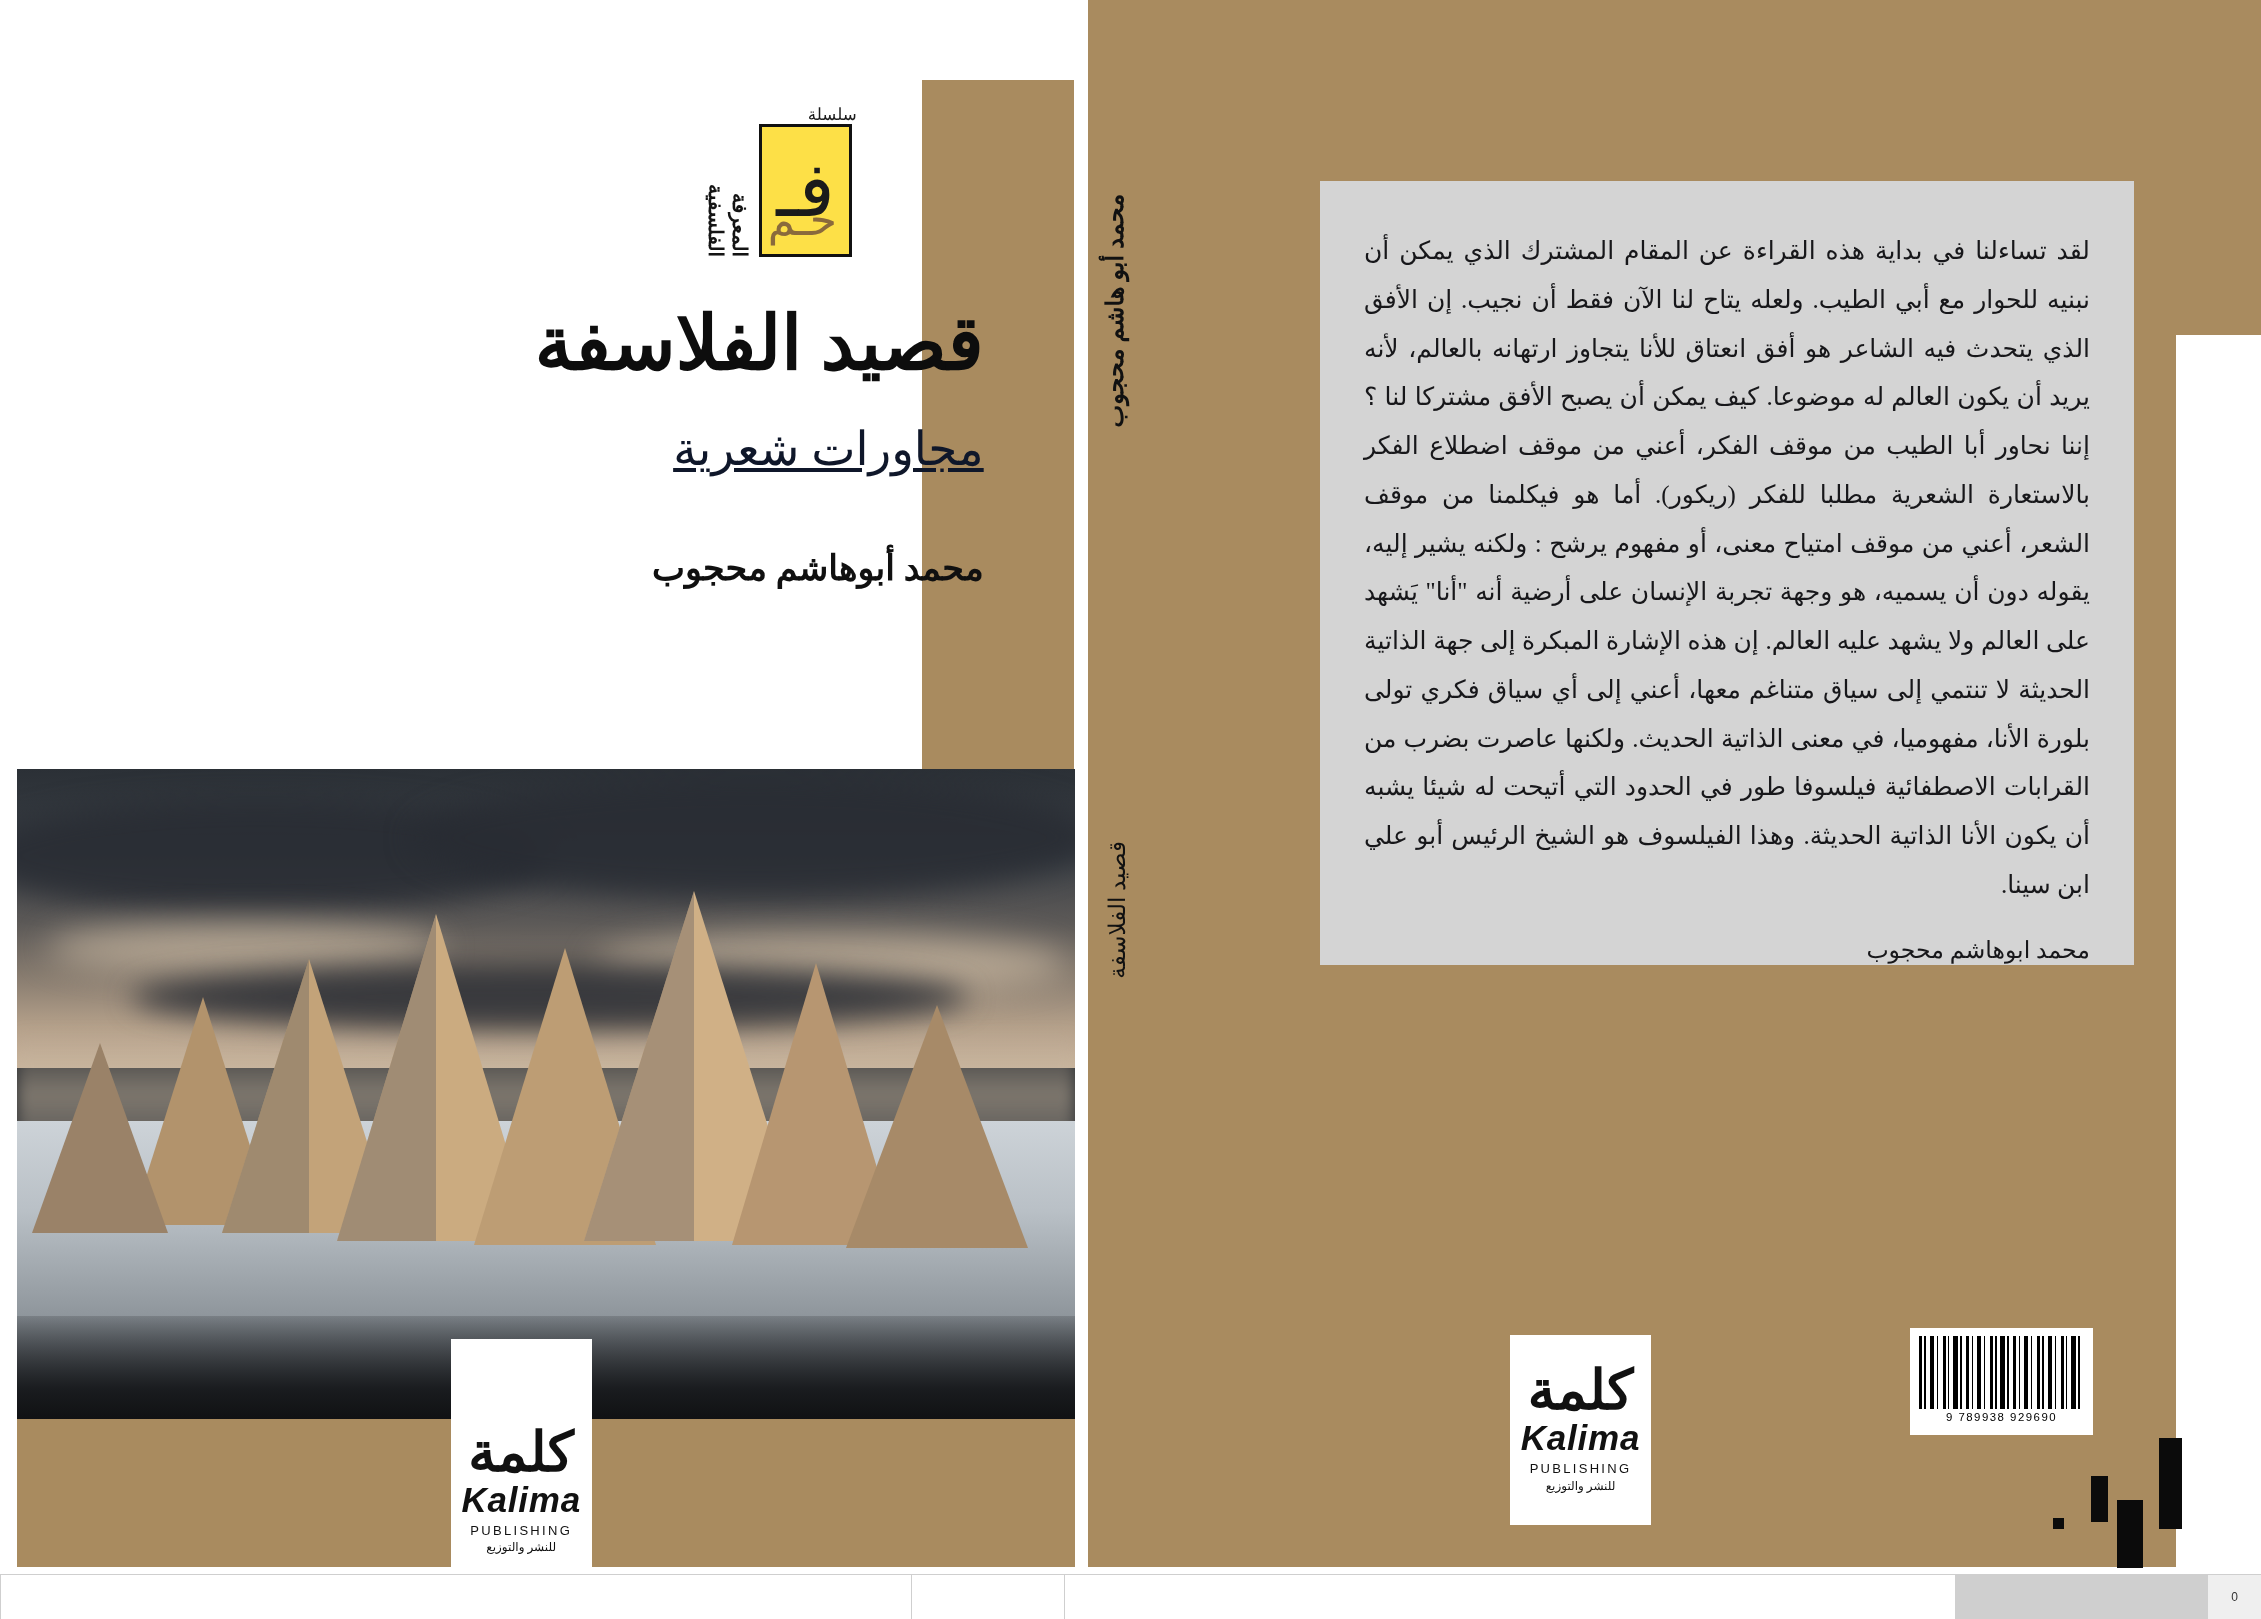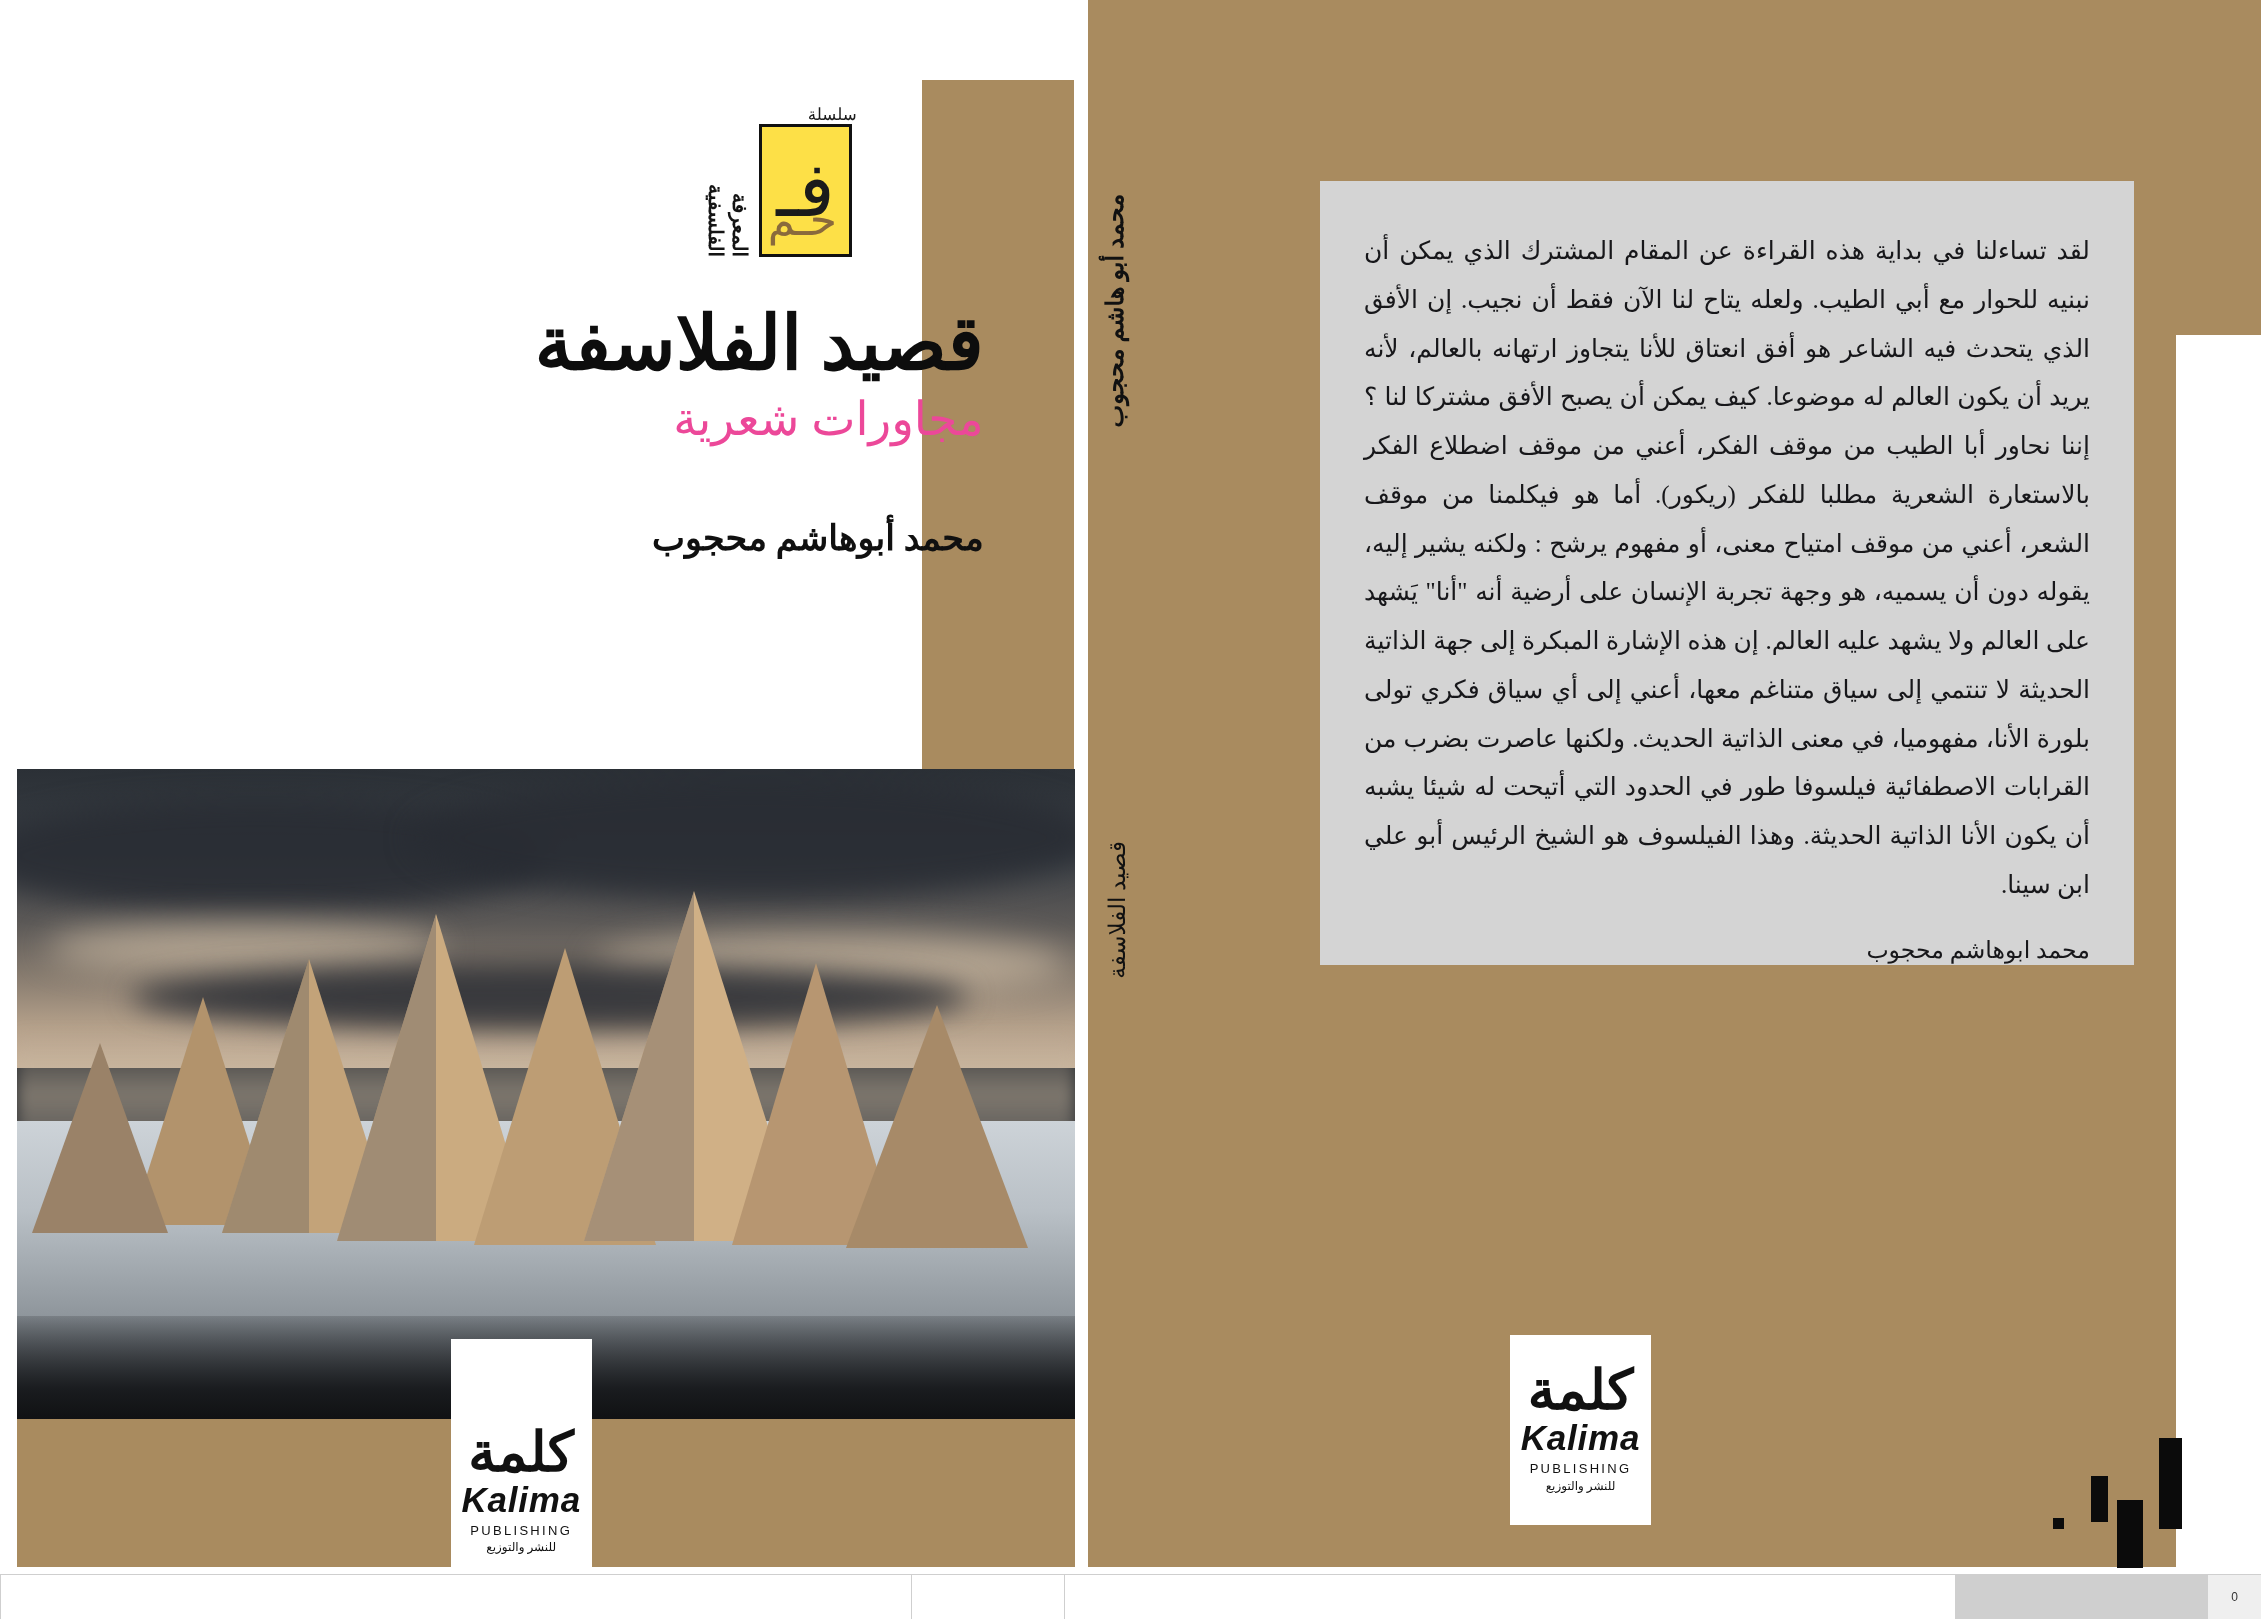--- a/index.html
+++ b/index.html
@@ -279,25 +279,26 @@
   }
   #book-title {
     font-family: "Liberation Serif", serif;
     font-size: 75px;
     font-weight: bold;
     color: #0d0d0d;
     letter-spacing: 1.5px;
     line-height: 1.15;
   }
   #book-subtitle {
-    margin-top: 4px;
+    margin-top: 34px;
     font-family: "Liberation Serif", serif;
     font-size: 47px;
-    color: #ec4899;
+    color: #0f172a;
     letter-spacing: 0.8px;
+    text-decoration: underline;
   }
   #book-author {
     margin-top: 72px;
     font-family: "Liberation Serif", serif;
     font-size: 35px;
     color: #101010;
     font-weight: bold;
   }
 
   
@@ -421,20 +422,24 @@
       <div id="blurb-author">محمد ابوهاشم محجوب</div>
     </div>
 
     <div id="back-logo">
       <div class="logo-ar">كلمة</div>
       <div class="logo-lat">Kalima</div>
       <div class="logo-sub-en">PUBLISHING</div>
       <div class="logo-sub-ar">للنشر والتوزيع</div>
     </div>
 
+    <div id="barcode-wrap">
+      <div id="barcode-bars"></div>
+      <div id="barcode-digits">9 789938 929690</div>
+    </div>
 
     <div class="reg-mark" style="left:1003px; top:1476px; width:16.7px; height:46px;"></div>
     <div class="reg-mark" style="left:1029px; top:1500px; width:26px; height:68px;"></div>
     <div class="reg-mark" style="left:1071px; top:1438px; width:23px; height:91px;"></div>
     <div class="reg-mark" style="left:965px; top:1518px; width:10.7px; height:10.7px;"></div>
   </div>
 
   <div id="spine-area">
     <div class="spine-text" id="spine-author">محمد أبو هاشم محجوب</div>
     <div class="spine-text" id="spine-title">قصيد الفلاسفة</div>

